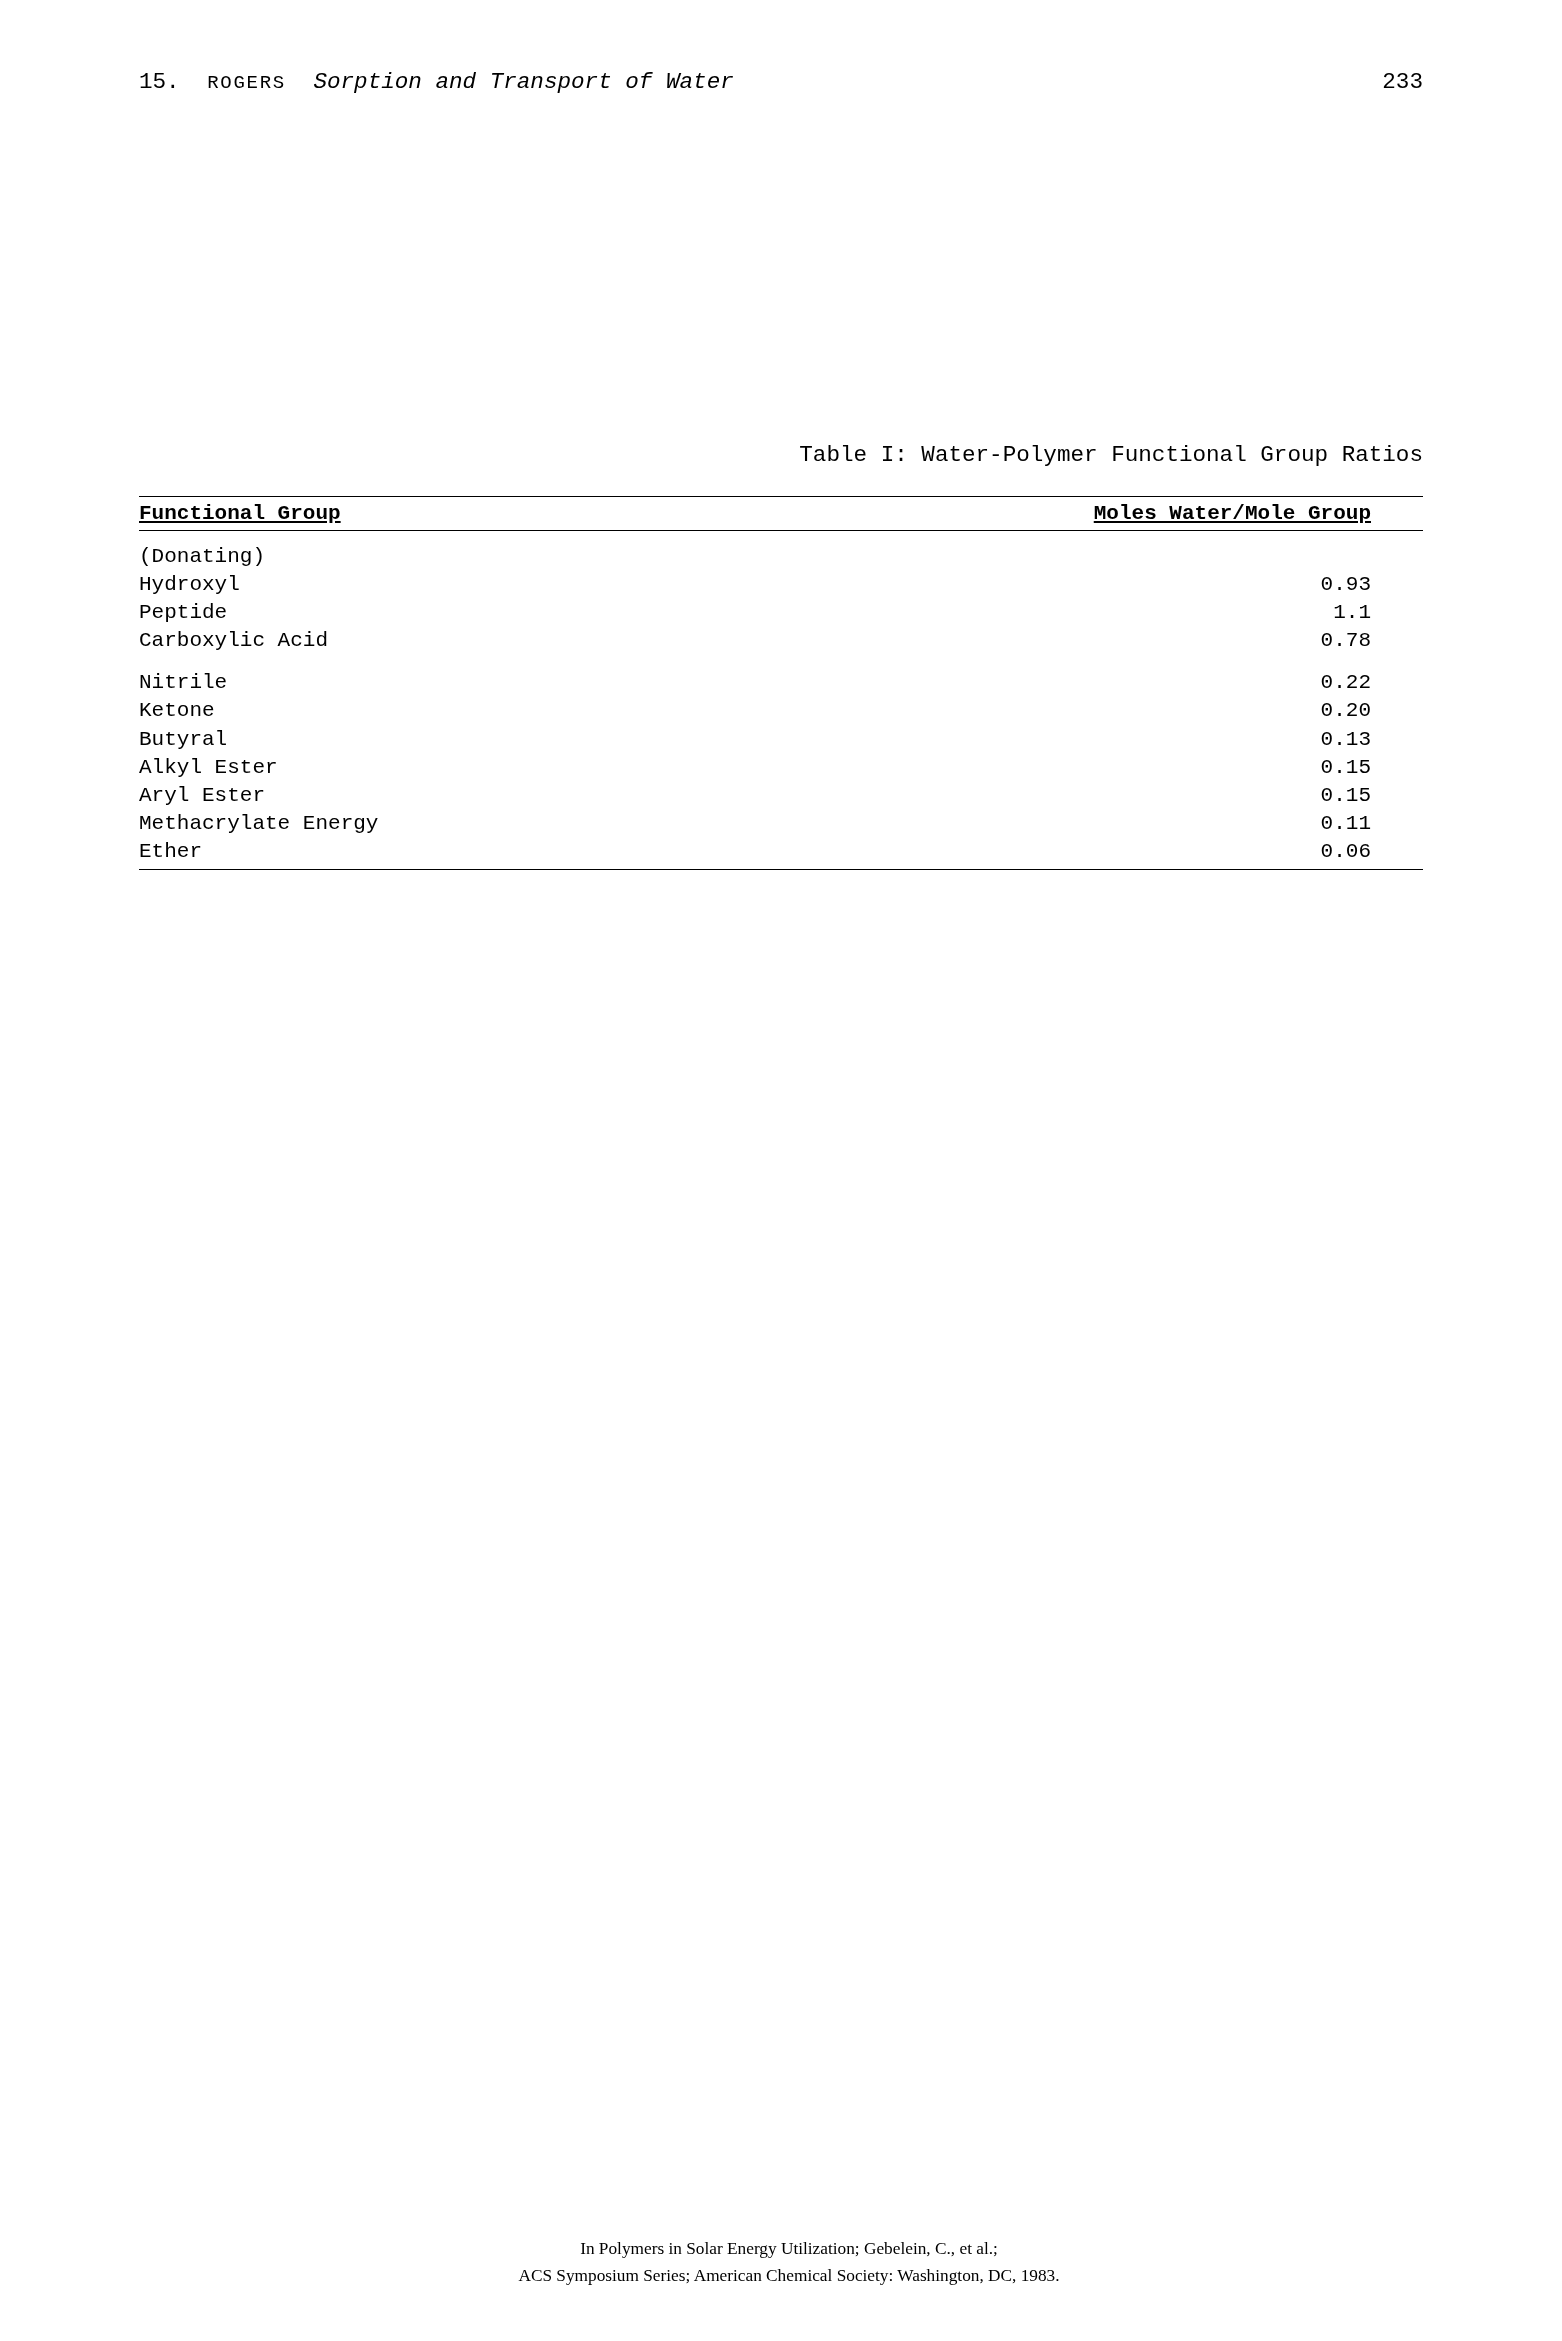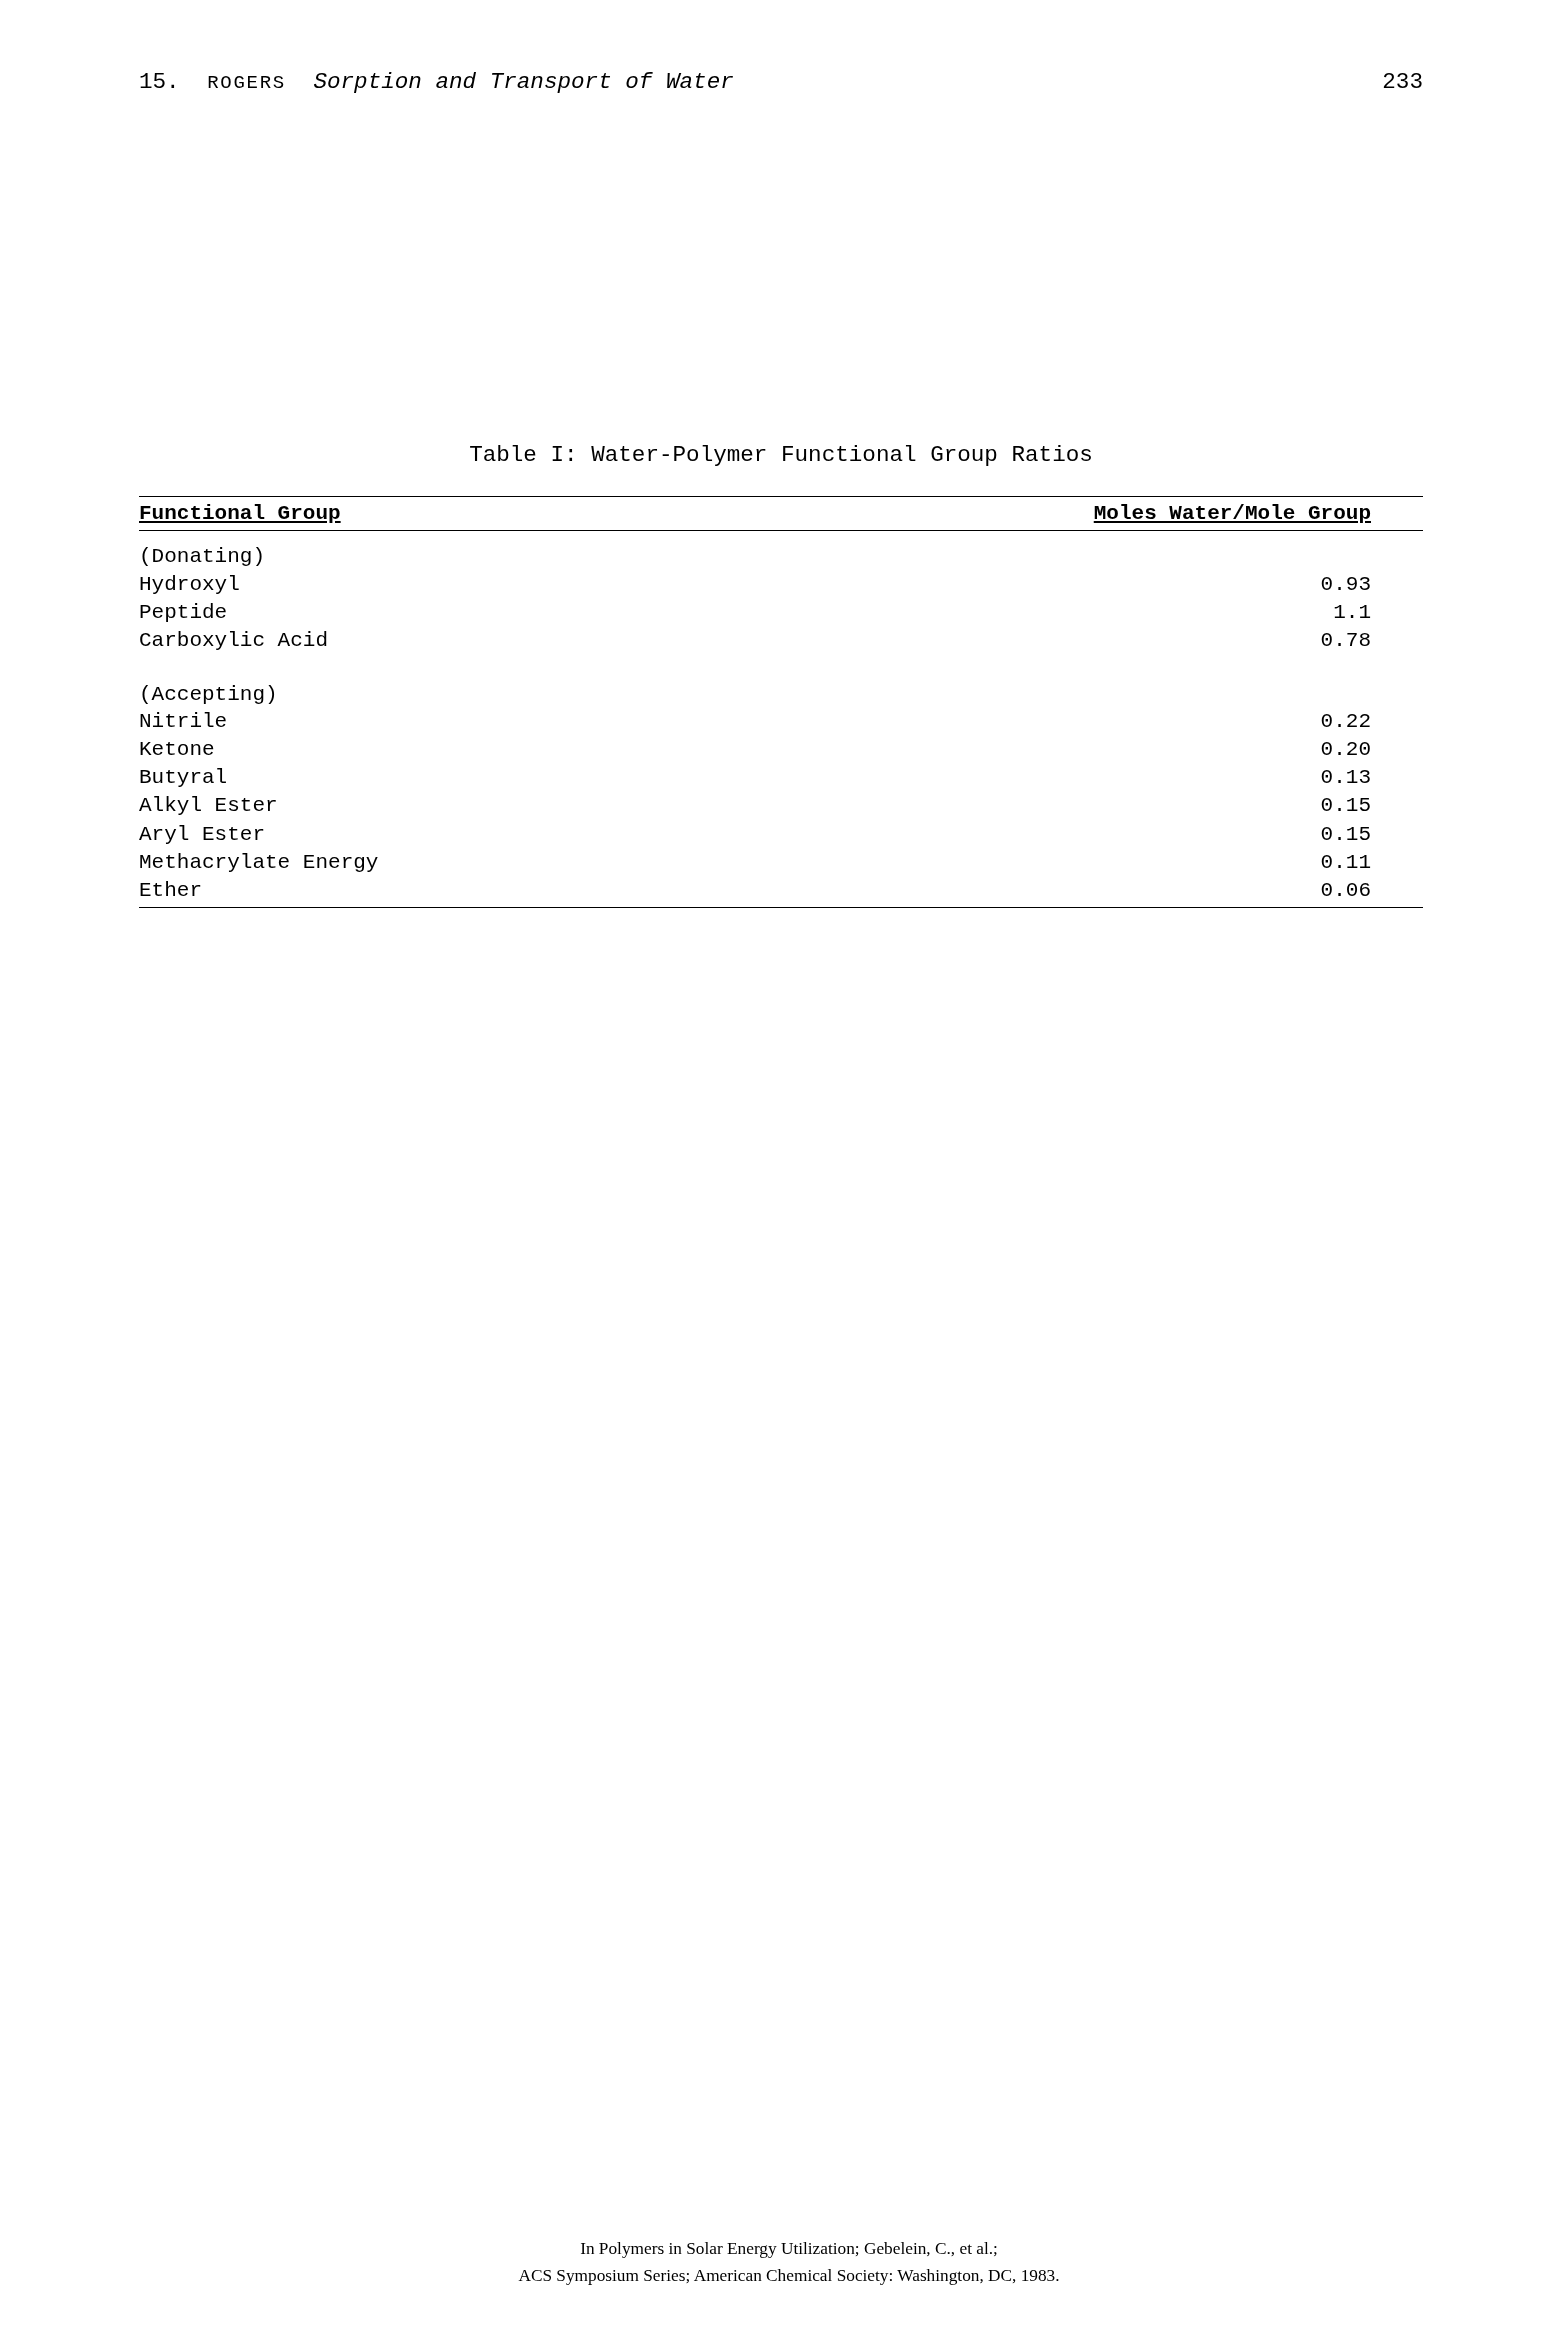--- a/index.html
+++ b/index.html
@@ -59,21 +59,21 @@
       font-size: 22.6px;
       font-weight: normal;
     }
 
     .table-section {
       margin: 0 auto;
       width: 100%;
     }
 
     .table-title {
-      text-align: center;
+      text-align: right;
       font-size: 22.6px;
       font-family: 'Courier New', Courier, monospace;
       margin-bottom: 28px;
       font-weight: normal;
     }
 
     .data-table {
       width: 100%;
       border-collapse: collapse;
       font-family: 'Courier New', Courier, monospace;
@@ -176,24 +176,20 @@
         </tr>
         <tr>
           <td class="indent">Carboxylic Acid</td>
           <td class="value">0.78</td>
         </tr>
 
         <tr class="spacer-row">
           <td colspan="2"></td>
         </tr>
 
-        <tr class="group-header">
-          <td>(Accepting)</td>
-          <td class="value"></td>
-        </tr>
         <tr>
           <td class="indent">Nitrile</td>
           <td class="value">0.22</td>
         </tr>
         <tr>
           <td class="indent">Ketone</td>
           <td class="value">0.20</td>
         </tr>
         <tr>
           <td class="indent">Butyral</td>

